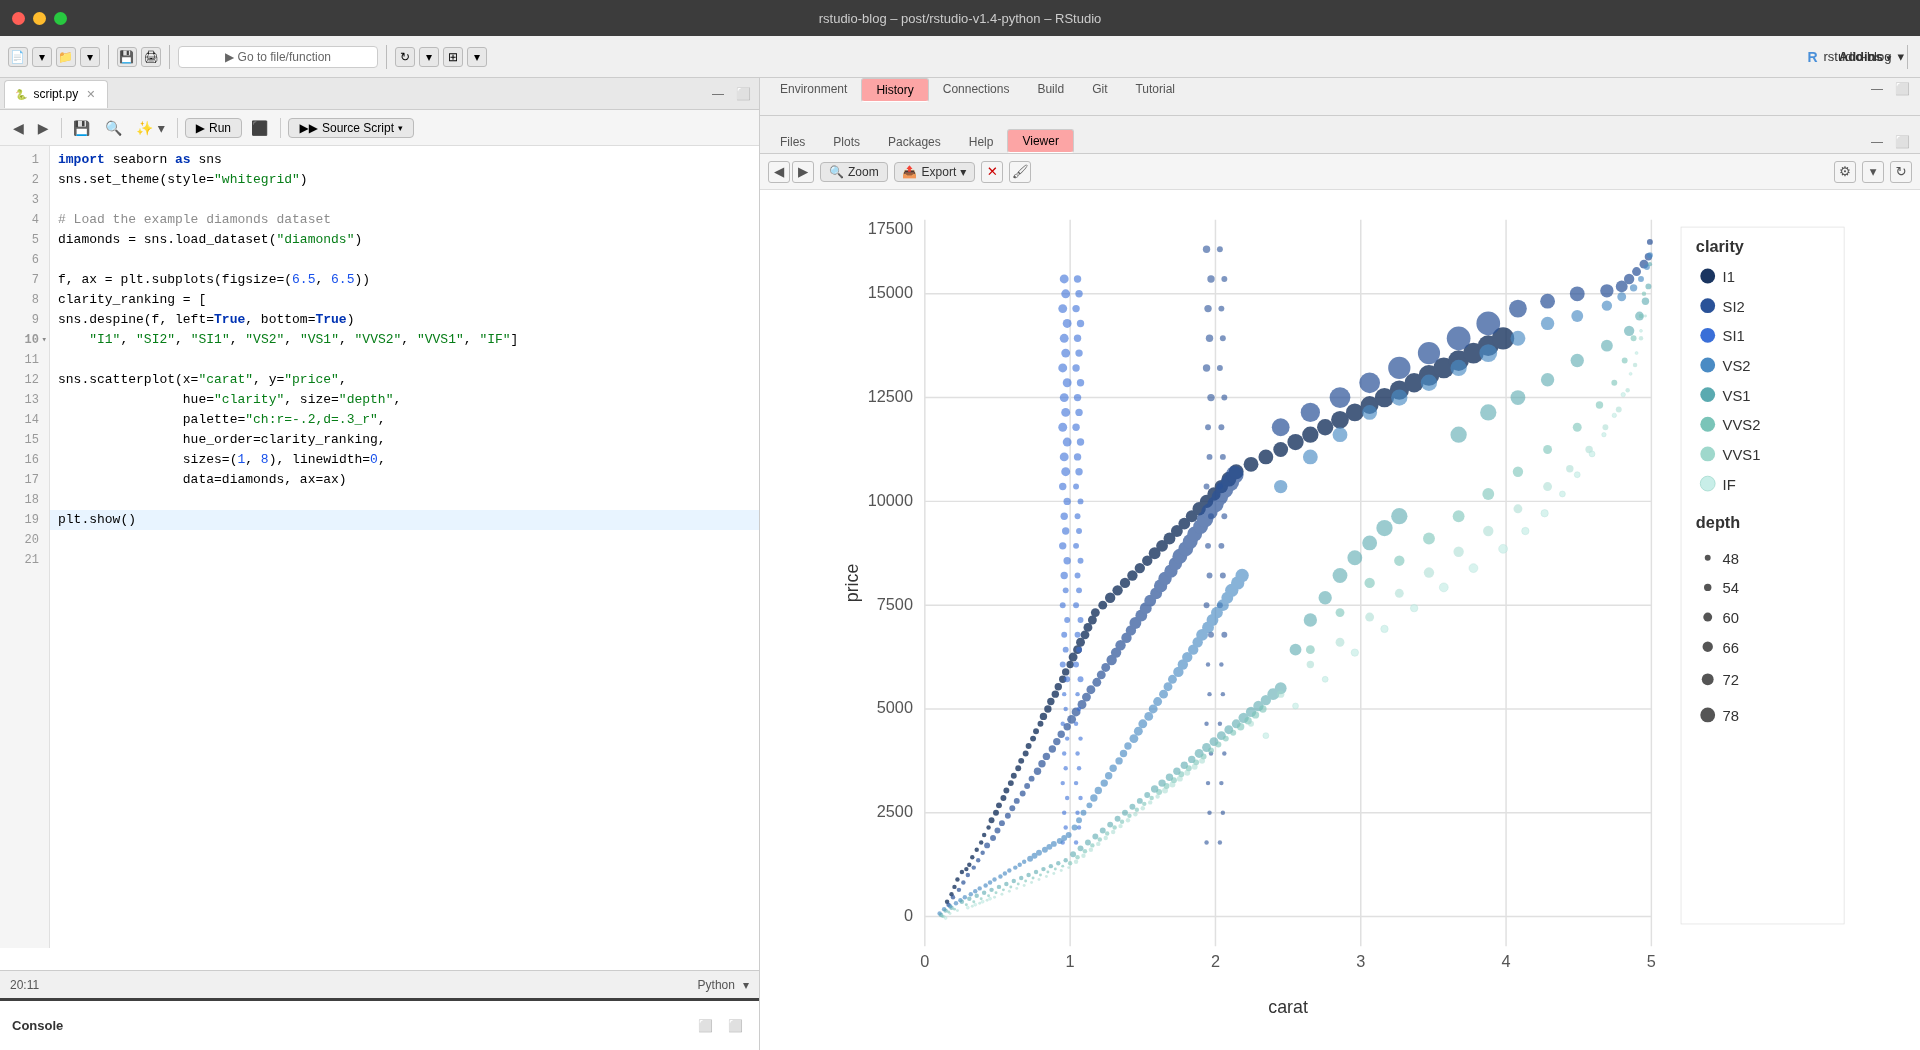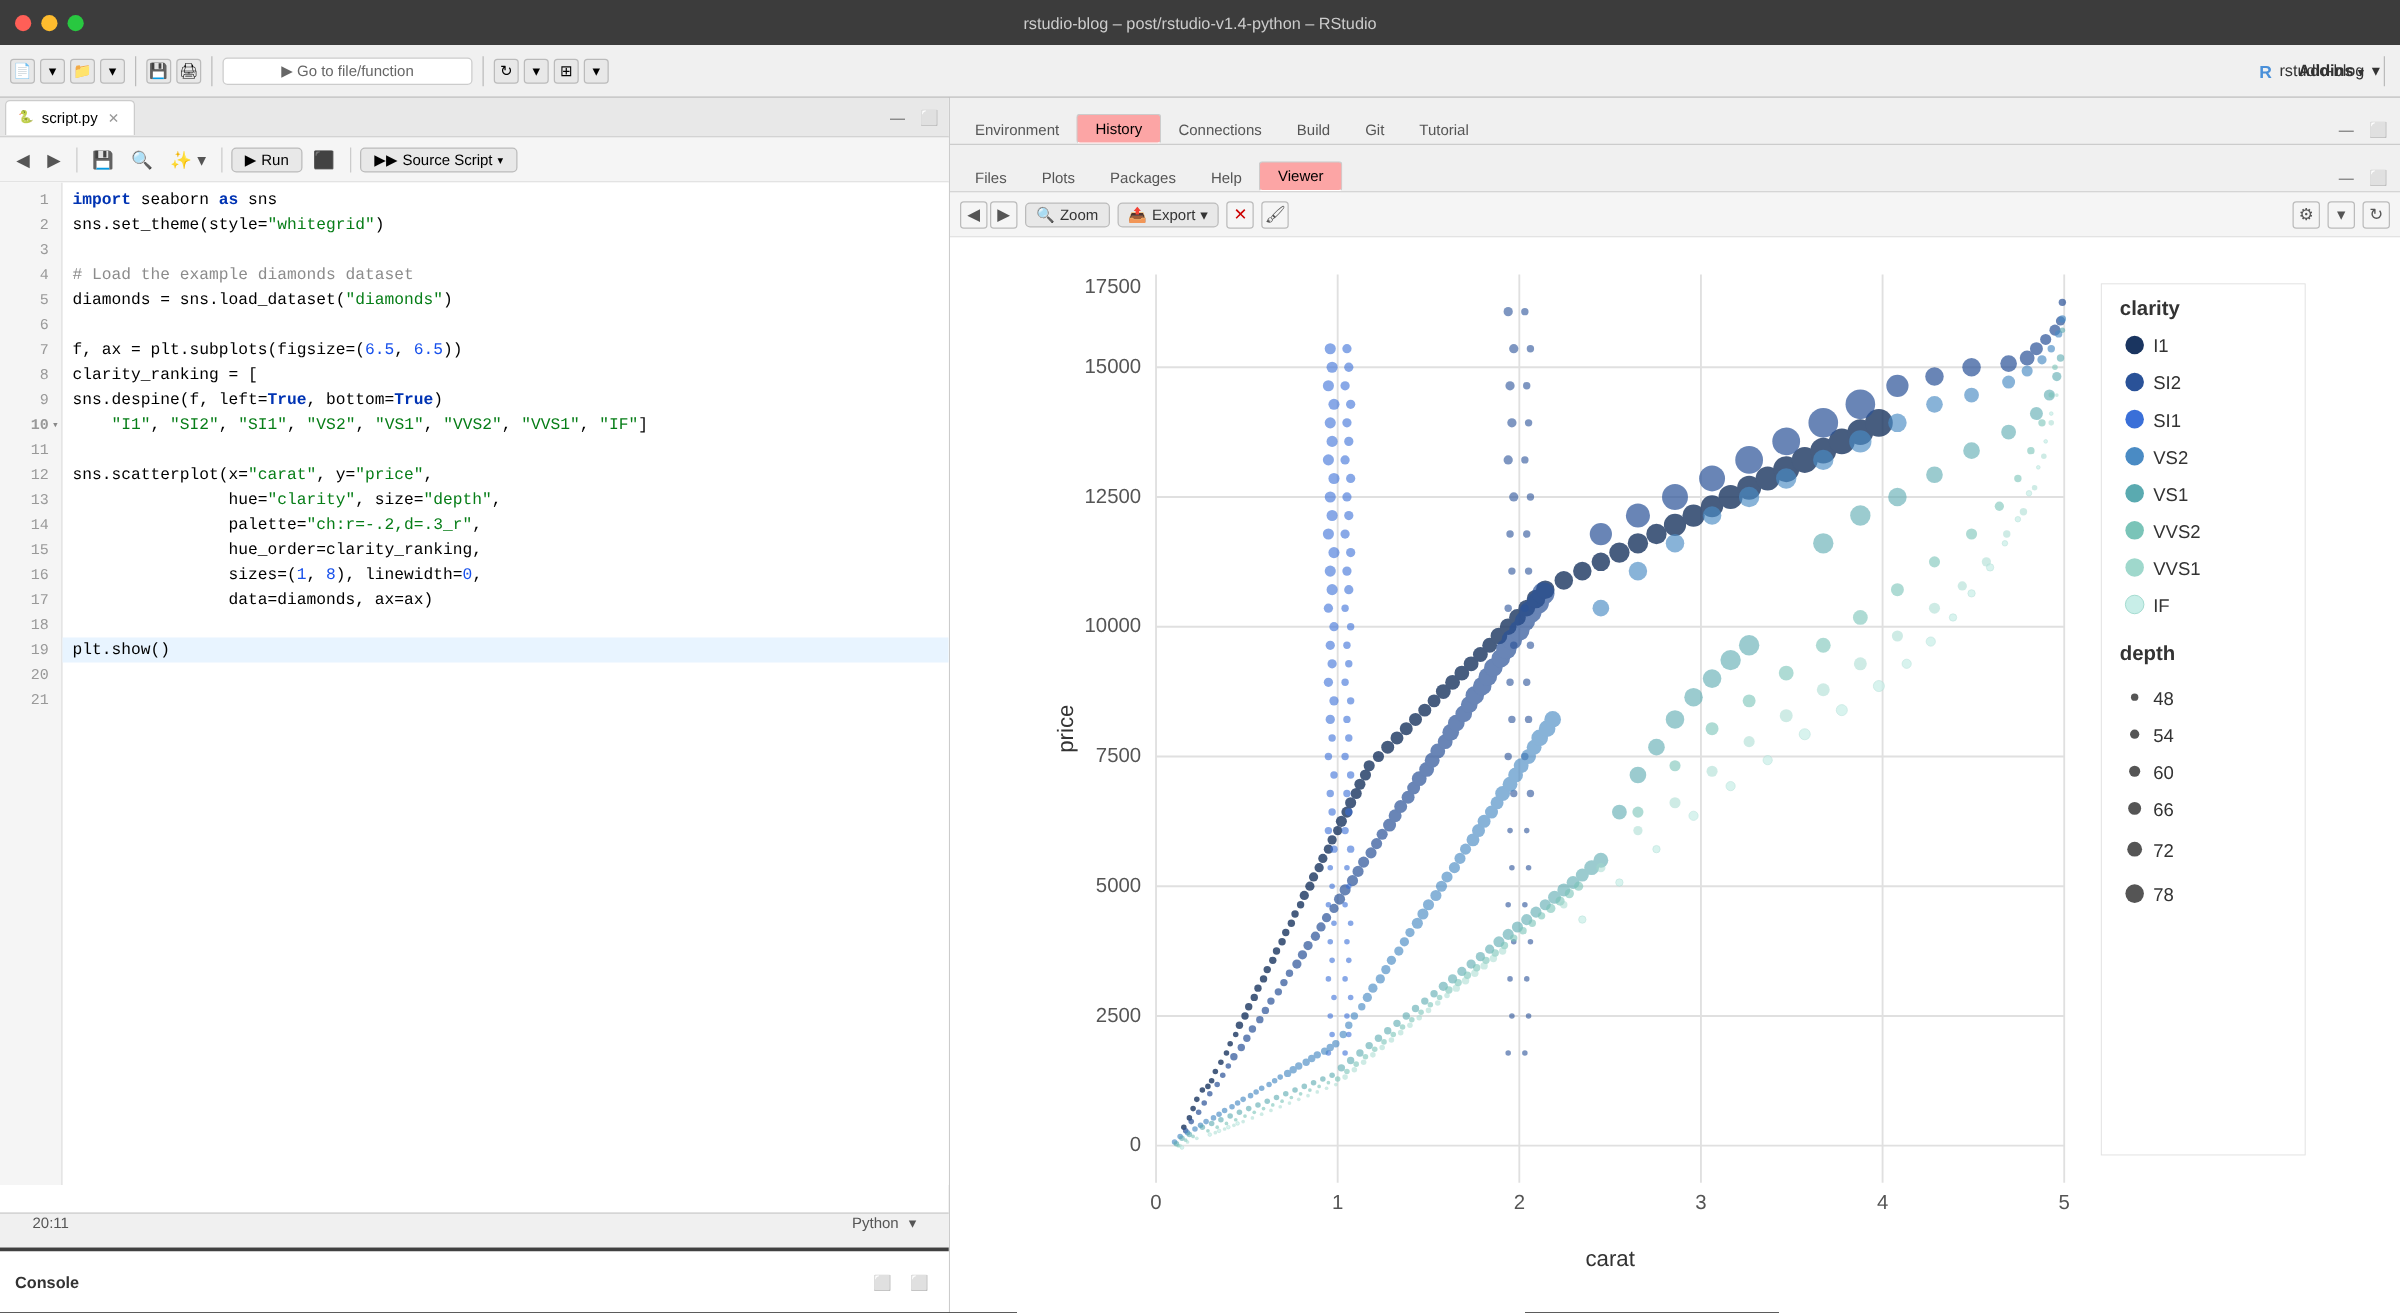--- a/index.html
+++ b/index.html
@@ -267,22 +267,22 @@
     .cm { color: #8c8c8c; }
     .num { color: #1750eb; }
     .var { color: #000; }
 
     
     .editor-statusbar {
       background: #f0f0f0;
       border-top: 1px solid #ccc;
       height: 28px;
       display: flex;
-      align-items: flex-start;
-      padding: 0 26px;
+      align-items: center;
+      padding: 0 10px;
       font-size: 12px;
       color: #555;
       margin-top: 22px;
     }
     .statusbar-right {
       margin-left: auto;
       display: flex;
       align-items: center;
       gap: 8px;
     }
@@ -305,21 +305,21 @@
     .right-panel {
       flex: 1;
       display: flex;
       flex-direction: column;
       background: #fff;
     }
 
     
     .right-tabs-top {
       display: flex;
-      align-items: flex-end;
+      align-items: flex-start;
       background: #f0f0f0;
       border-bottom: 1px solid #ccc;
       height: 38px;
       padding: 0 6px;
       flex-shrink: 0;
     }
     .right-tab {
       padding: 4px 14px;
       font-size: 12px;
       cursor: pointer;

